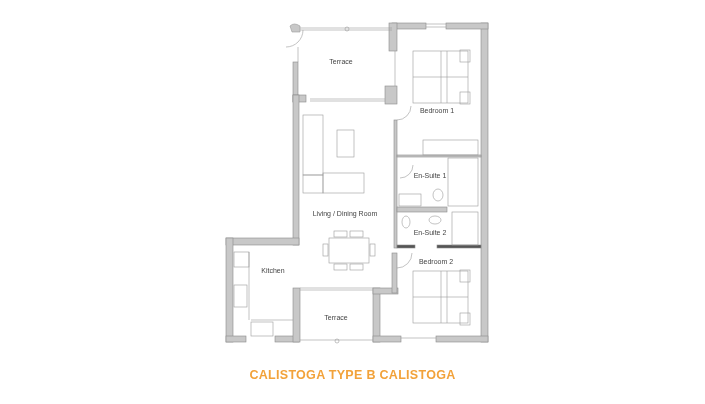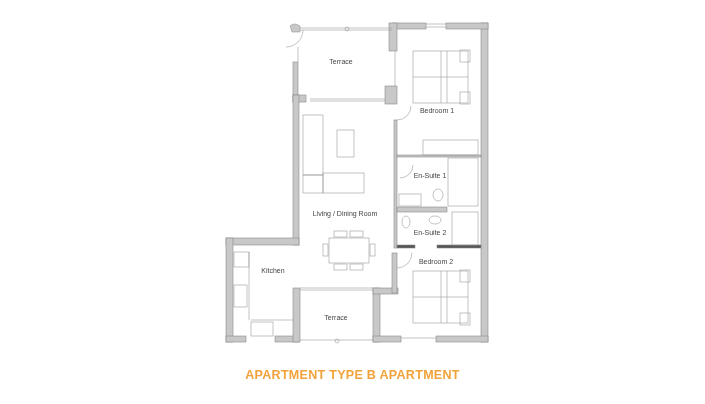--- a/index.html
+++ b/index.html
@@ -126,13 +126,13 @@
     <text class="lbl" x="437" y="113" text-anchor="middle">Bedroom 1</text>
     <text class="lbl" x="430" y="178" text-anchor="middle">En-Suite 1</text>
     <text class="lbl" x="345" y="216" text-anchor="middle">Living / Dining Room</text>
     <text class="lbl" x="430" y="235" text-anchor="middle">En-Suite 2</text>
     <text class="lbl" x="273" y="273" text-anchor="middle">Kitchen</text>
     <text class="lbl" x="436" y="264" text-anchor="middle">Bedroom 2</text>
     <text class="lbl" x="336" y="320" text-anchor="middle">Terrace</text>
   </g>
 </svg>
 
-<div class="title" style="color:#F2A23A">APARTMENT TYPE B APARTMENT</div>
+<div class="title" style="color:#F2A23A">CALISTOGA TYPE B CALISTOGA</div>
 
 </body></html>

